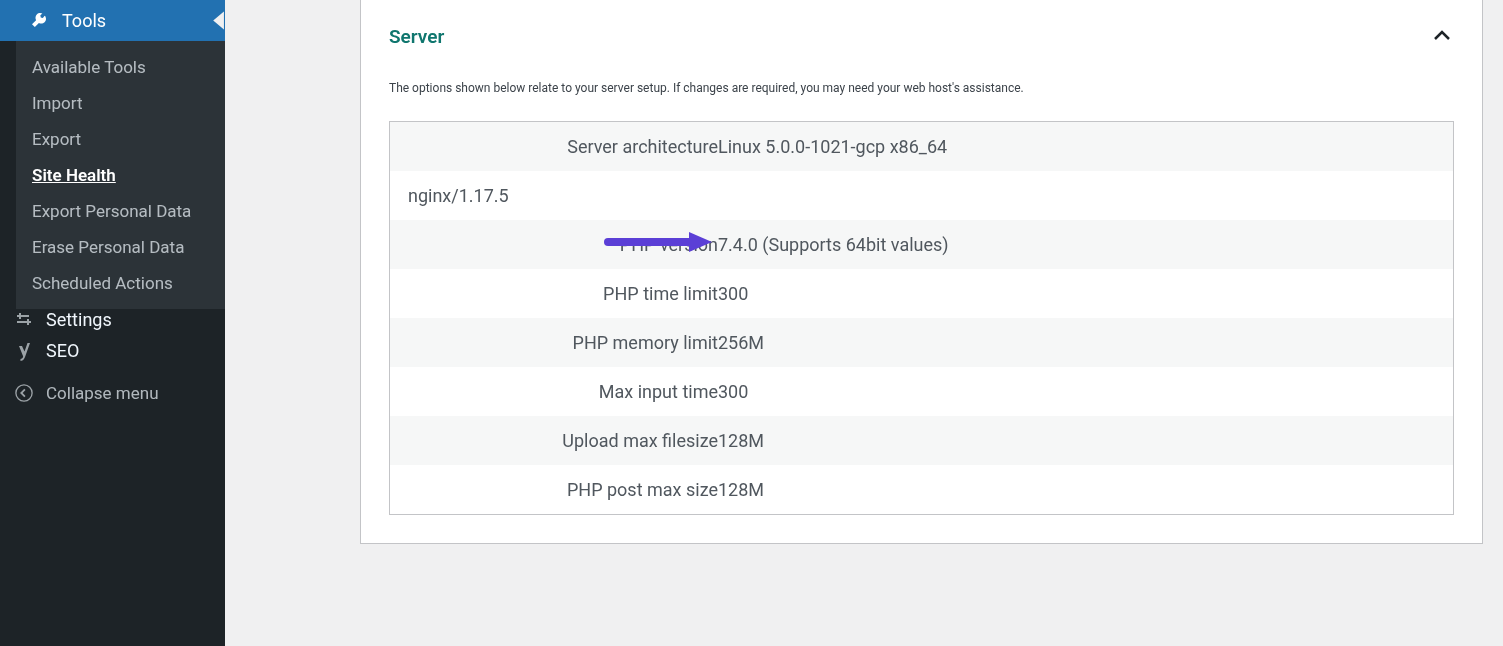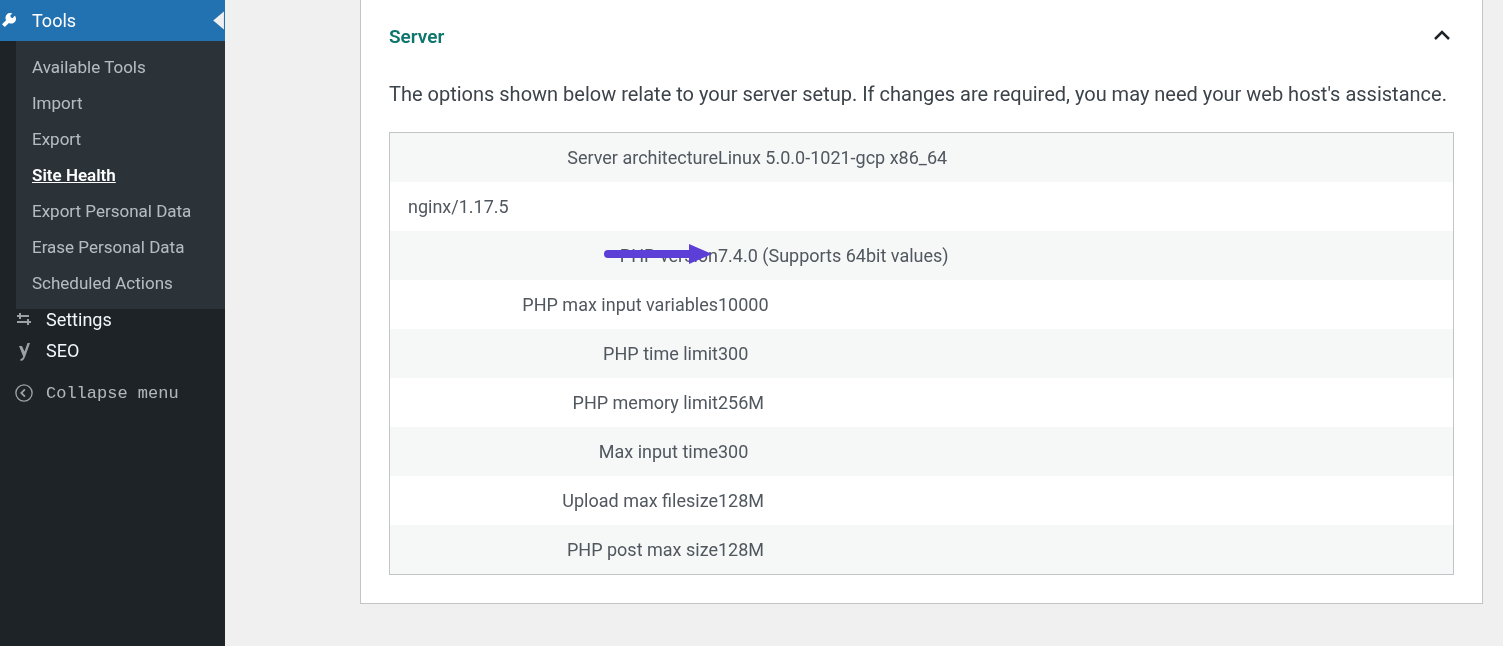--- a/index.html
+++ b/index.html
@@ -16,21 +16,21 @@
       width: 225px;
       background: #1d2327;
       color: #fff;
       flex-shrink: 0;
     }
     .menu-top {
       background: #2271b1;
       color: #fff;
       display: flex;
       align-items: center;
-      padding: 10px 0;
+      padding: 10px 30px;
       font-size: 18px;
       font-weight: 400;
       position: relative;
     }
     .menu-top::after {
       content: '';
       position: absolute;
       right: -10px;
       top: 50%;
       transform: translateY(-50%);
@@ -83,21 +83,20 @@
       cursor: pointer;
     }
     .menu-section .menu-icon svg { fill: rgba(240,246,252,0.6); }
     .collapse-item {
       display: flex;
       align-items: center;
       padding: 12px 14px;
       font-size: 17px;
       color: rgba(240,246,252,0.7);
       cursor: pointer;
-      font-family: Liberation Mono, monospace;
     }
     .content {
       flex: 1;
       padding: 0 20px 0 20px;
       overflow: hidden;
     }
     .panel {
       background: #fff;
       border: 1px solid #c3c4c7;
       border-top: none;
@@ -111,21 +110,21 @@
       padding: 24px 28px 18px 28px;
       cursor: pointer;
     }
     .panel-title {
       font-size: 19px;
       font-weight: 600;
       color: #0f766e;
     }
     .panel-desc {
       padding: 14px 28px 24px 28px;
-      font-size: 20px;
+      font-size: 12px;
       color: #3c434a;
       line-height: 1.4;
     }
     .info-table {
       border: 1px solid #c3c4c7;
       margin: 0 28px 28px 28px;
     }
     .info-row {
       display: flex;
       padding: 14px 18px;
@@ -234,24 +233,20 @@
         <div class="info-label">PHP version</div>
         <span class="arrow-annotation">
           <svg width="110" height="24" viewBox="0 0 110 24">
               <line x1="4" y1="12" x2="88" y2="12" stroke="#5b3fd6" stroke-width="8" stroke-linecap="round"></line>
               <polygon points="85,2 108,12 85,22" fill="#5b3fd6"></polygon>
             </svg>
         </span>
         <div class="info-value">7.4.0 (Supports 64bit values)</div>
       </div>
       <div class="info-row">
-        <div class="info-label">PHP max input variables</div>
-        <div class="info-value">10000</div>
-      </div>
-      <div class="info-row">
         <div class="info-label">PHP time limit</div>
         <div class="info-value">300</div>
       </div>
       <div class="info-row">
         <div class="info-label">PHP memory limit</div>
         <div class="info-value">256M</div>
       </div>
       <div class="info-row">
         <div class="info-label">Max input time</div>
         <div class="info-value">300</div>

